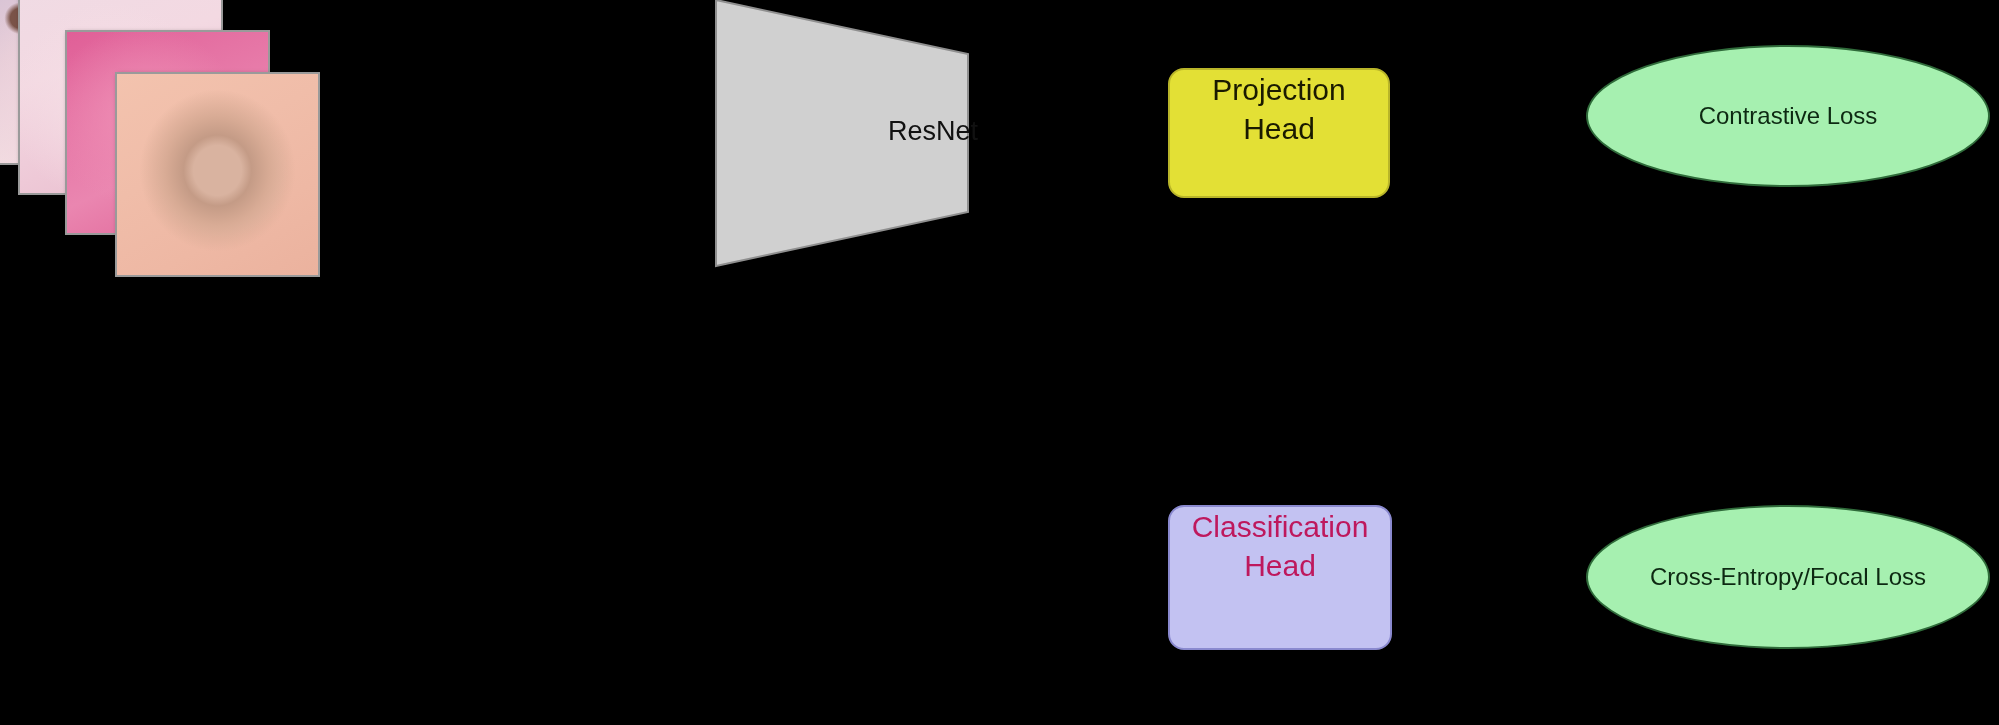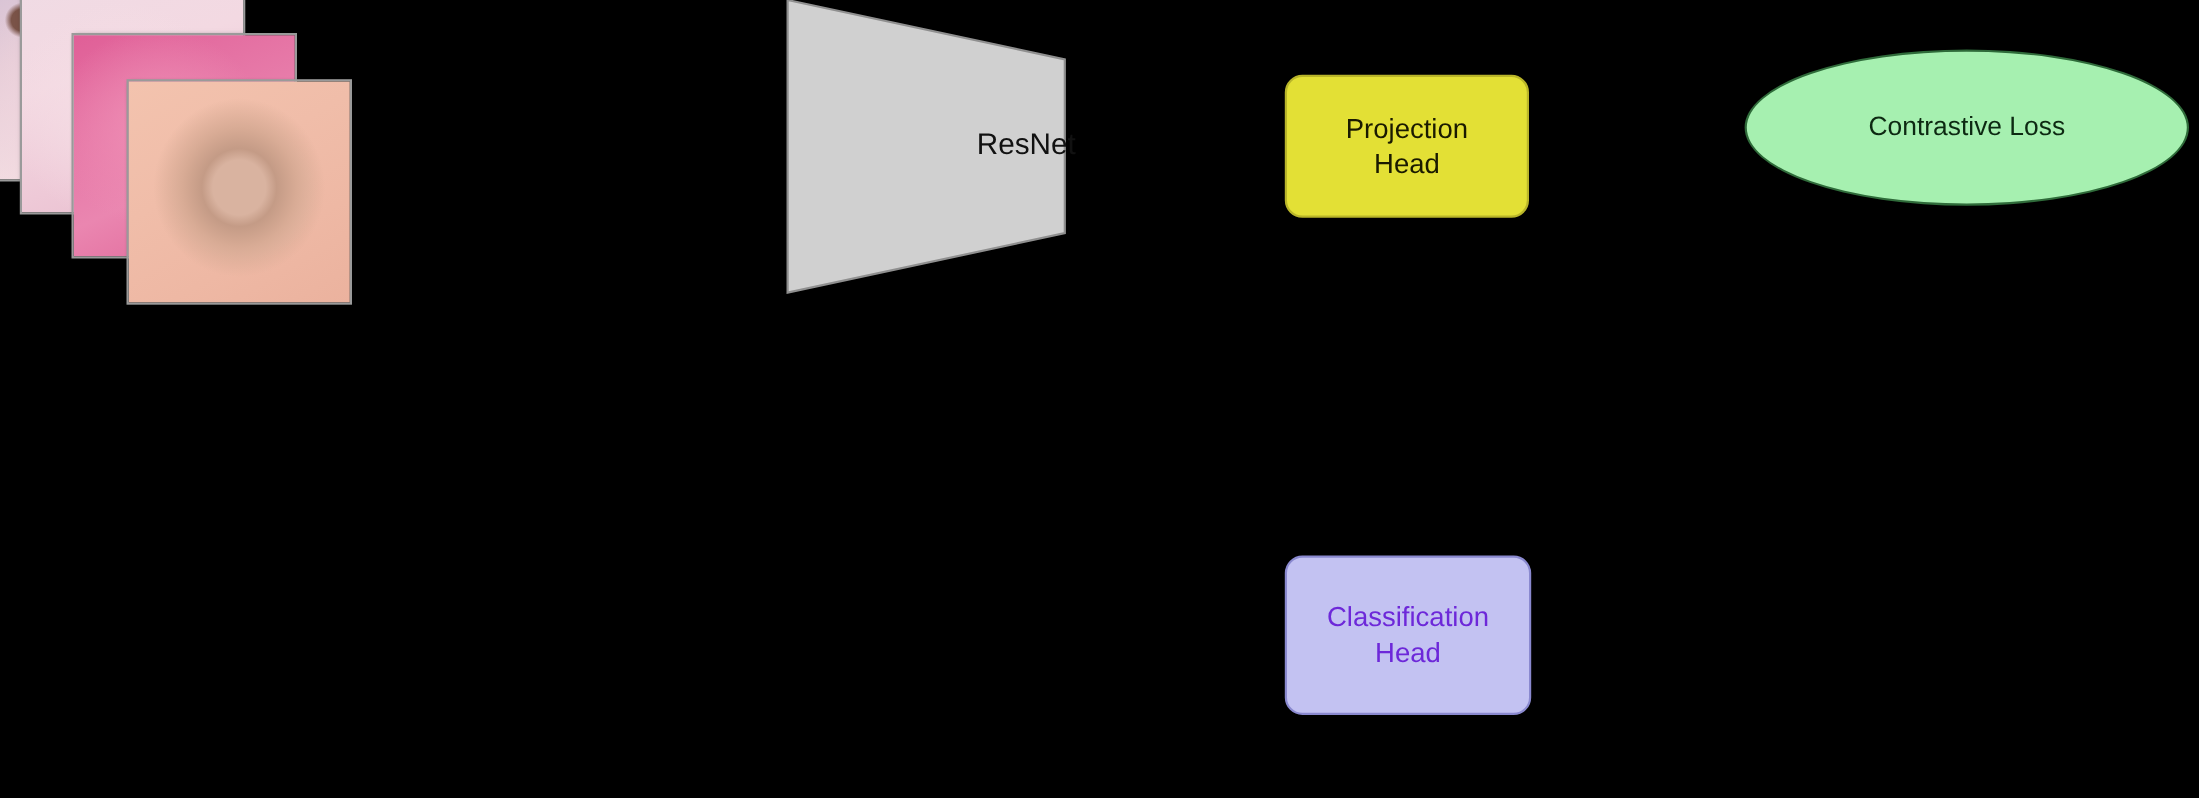--- a/index.html
+++ b/index.html
@@ -65,24 +65,24 @@
     line-height: 1.26;
     white-space: pre-line;
     pointer-events: none;
   }
 
   
   .rbox {
     position: absolute;
     border-radius: 16px;
     display: flex;
-    align-items: center;
+    align-items: flex-start;
     justify-content: center;
     text-align: center;
-    font-size: 25px;
+    font-size: 30px;
     line-height: 1.3;
     white-space: pre-line;
     box-shadow: 3px 3px 5px rgba(0,0,0,0.6);
     box-sizing: border-box;
   }
 
   
   .ellipse {
     position: absolute;
     border-radius: 50%;
@@ -121,19 +121,23 @@
 Head</span>
   </div>
 
   <div class="ellipse" style="left:1586px; top:45px; width:404px; height:142px;
        background:#a6f0b0; border:2px solid #2f6b3a; color:#0d2912;">
     <span>Contrastive Loss</span>
   </div>
 
 
   <div class="rbox" style="left:1168px; top:505px; width:224px; height:145px;
-       background:#c3c2f2; border:2px solid #8a89cf; color:#6d28d9;">
+       background:#c3c2f2; border:2px solid #8a89cf; color:#be185d;">
     <span>Classification
 Head</span>
   </div>
 
+  <div class="ellipse" style="left:1586px; top:505px; width:404px; height:144px;
+       background:#a6f0b0; border:2px solid #2f6b3a; color:#0d2912;">
+    <span>Cross-Entropy/Focal Loss</span>
+  </div>
 
 </div>
 
 </body></html>

